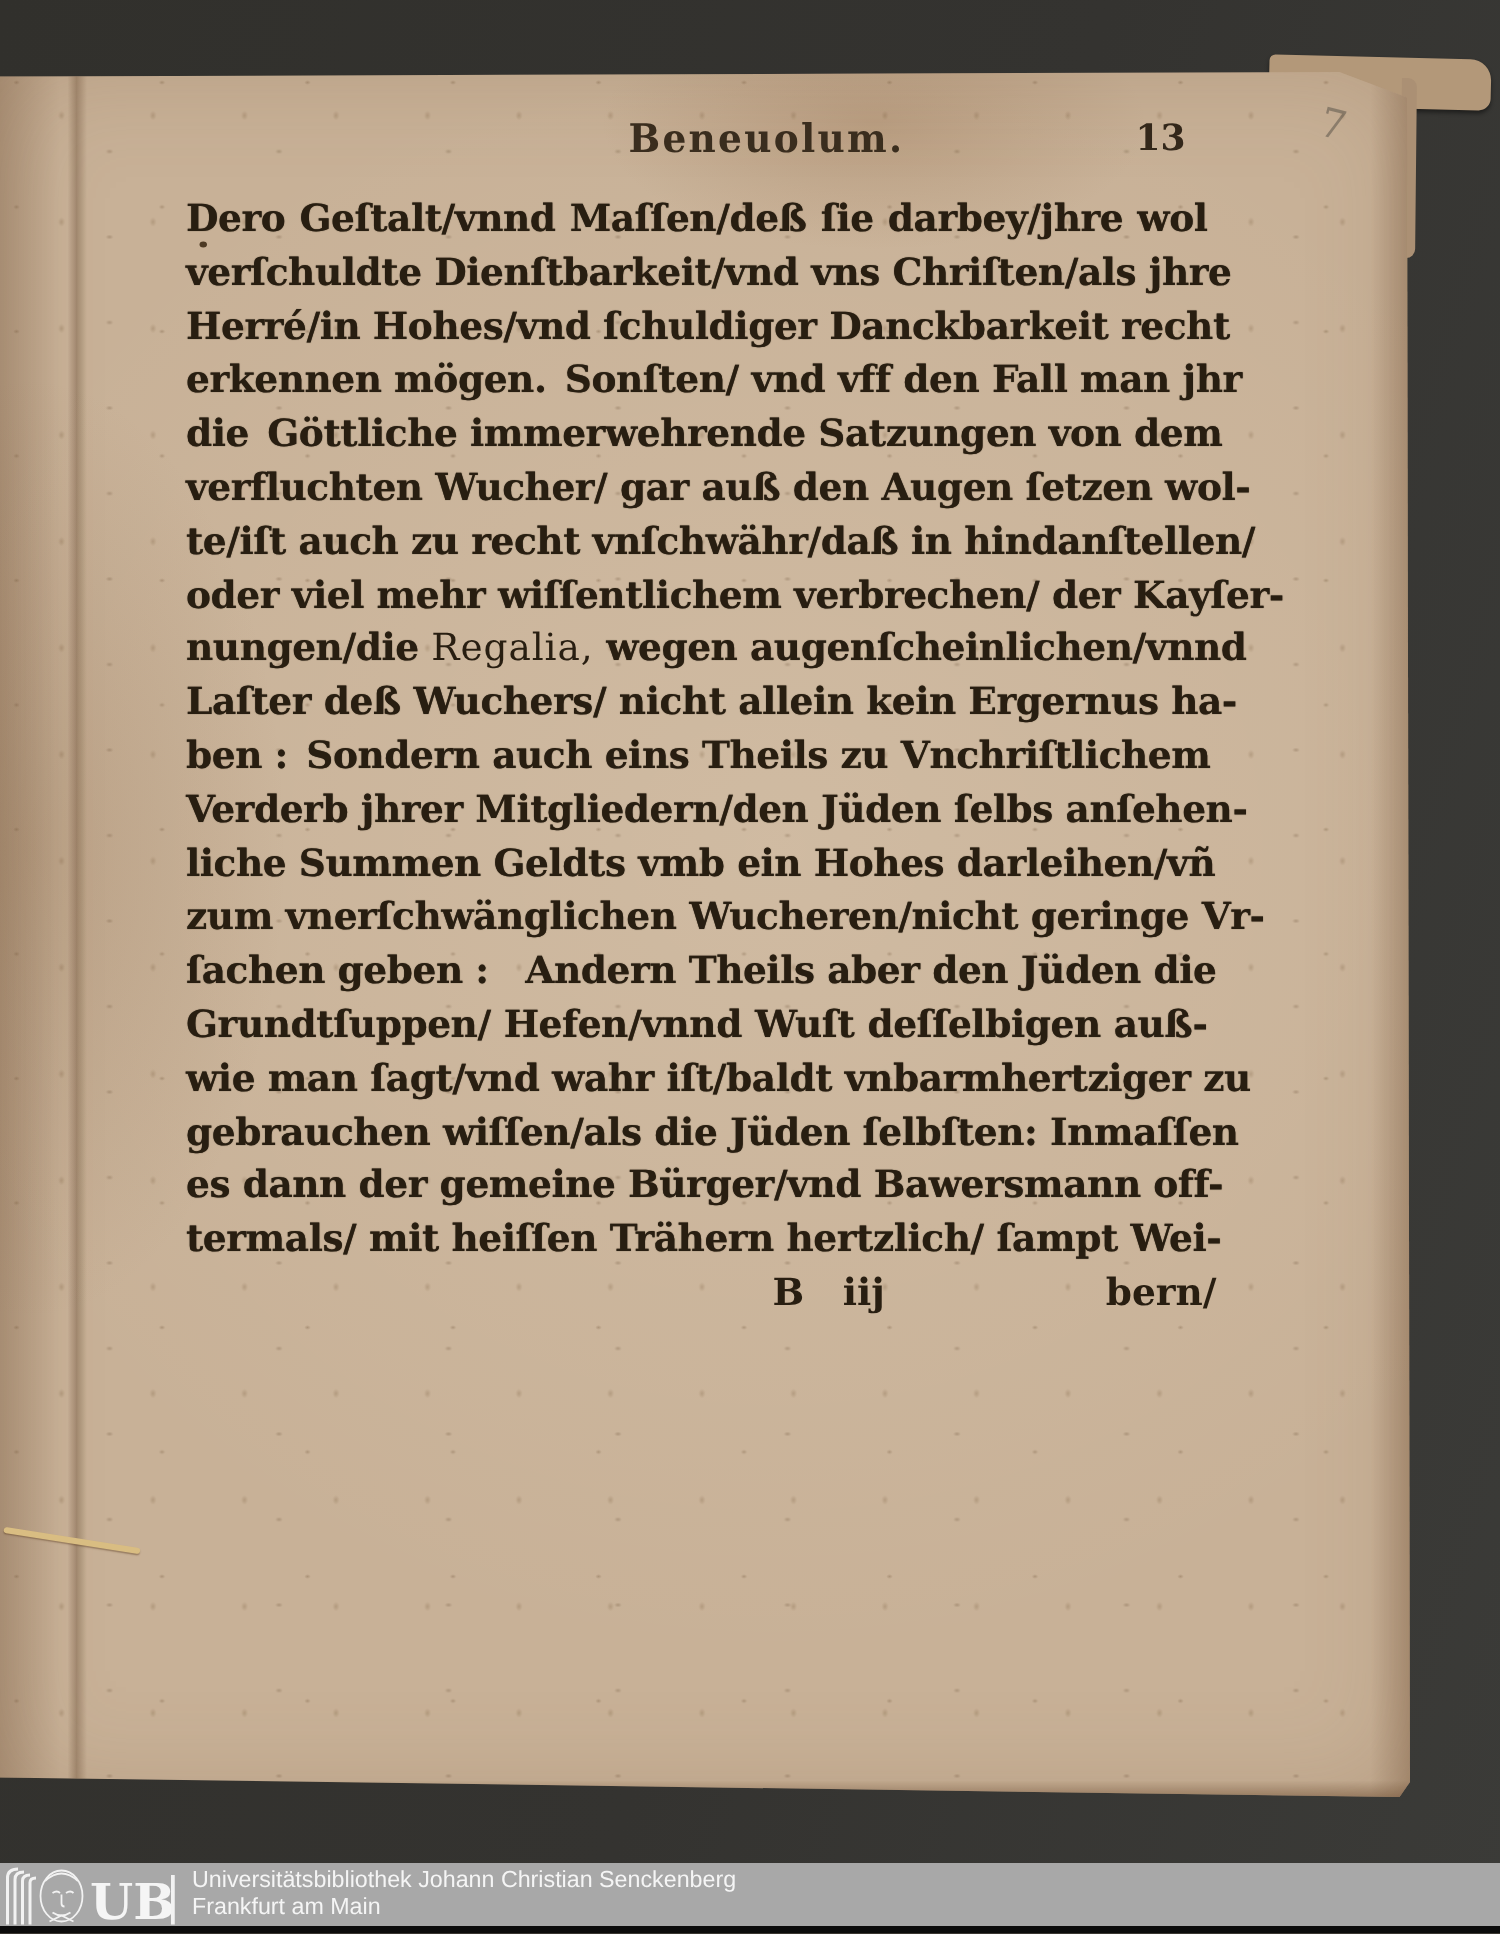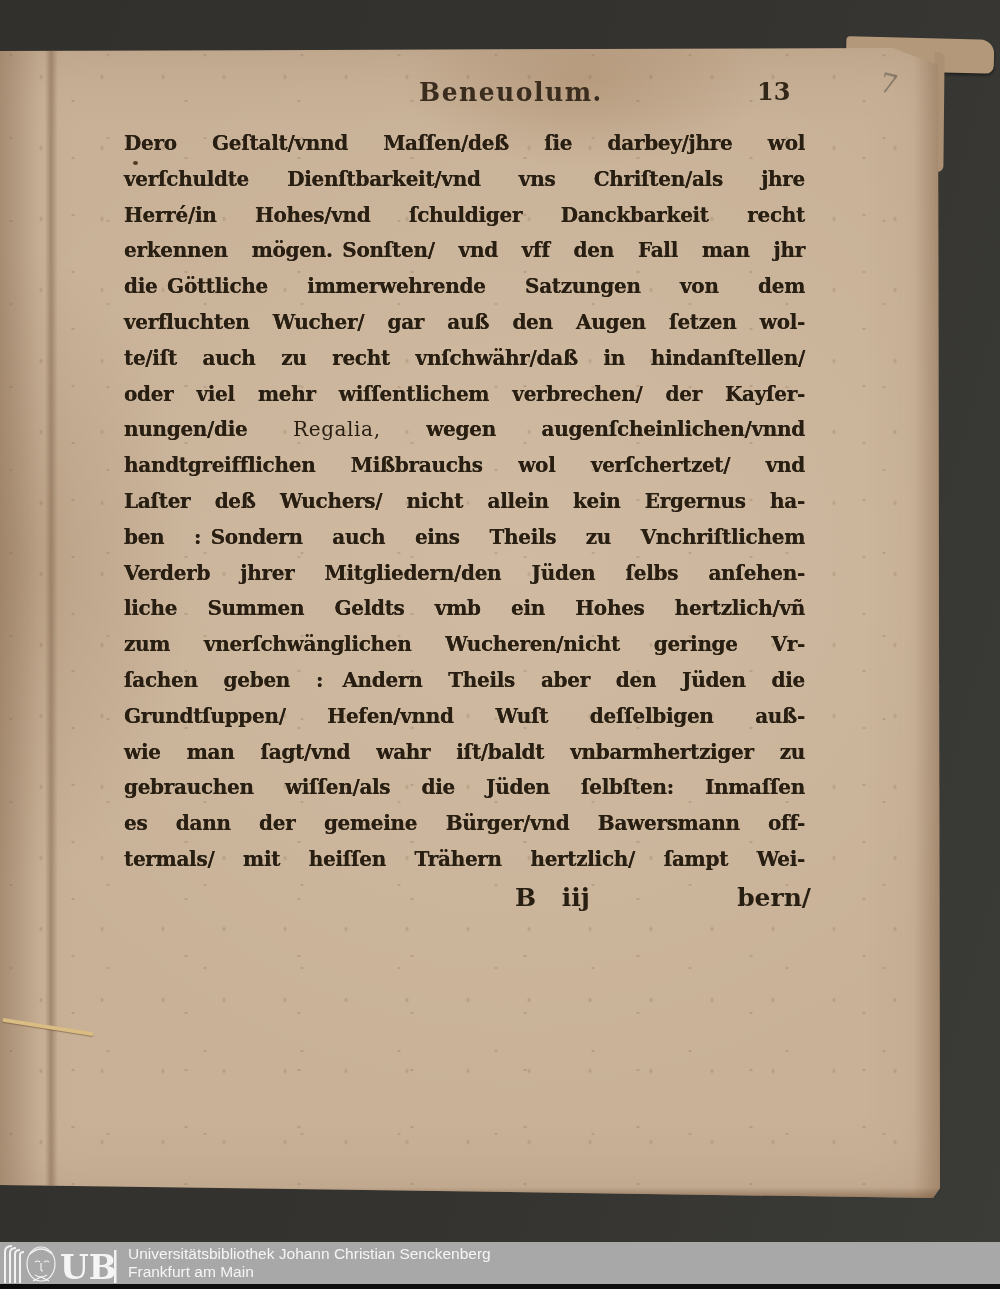--- a/index.html
+++ b/index.html
@@ -48,21 +48,21 @@
     position:absolute;left:880px;top:20px;font-size:27px;color:rgba(92,86,74,.55);
     transform:rotate(14deg);font-weight:400;
   }
   .speck{position:absolute;left:133px;top:113px;width:5px;height:4px;background:#4d3a24;border-radius:50%;}
   .thread{
     position:absolute;left:2px;top:977px;width:92px;height:3.5px;background:#d9bd82;
     border-radius:4px;transform:rotate(9deg);box-shadow:0 1px 1px rgba(90,60,30,.45);
   }
   .textblock{position:absolute;left:124px;top:83px;width:681px;color:#281e11;}
   .line{
-    height:35.8px;font-size:20px;font-weight:700;white-space:nowrap;
+    height:35.8px;font-size:25px;font-weight:700;white-space:nowrap;
     text-align:justify;text-align-last:justify;-moz-text-align-last:justify;
     letter-spacing:-0.3px;transform-origin:left center;
     text-shadow:0 0 .6px rgba(40,30,17,.85);
   }
   .antiqua{font-weight:400;letter-spacing:.6px;text-shadow:none;}
   .sigline{position:relative;height:35.8px;font-size:25px;font-weight:700;}
   .sig{position:absolute;left:391px;word-spacing:17px;}
   .catch{position:absolute;right:-6px;}
   
   .footer{
@@ -95,25 +95,24 @@
     <div class="textblock">
       <div class="line">Dero Geſtalt/vnnd Maſſen/deß ſie darbey/jhre wol</div>
       <div class="line">verſchuldte Dienſtbarkeit/vnd vns Chriſten/als jhre</div>
       <div class="line">Herré/in Hohes/vnd ſchuldiger Danckbarkeit recht</div>
       <div class="line">erkennen mögen. Sonſten/ vnd vff den Fall man jhr</div>
       <div class="line">die Göttliche immerwehrende Satzungen von dem</div>
       <div class="line">verfluchten Wucher/ gar auß den Augen ſetzen wol-</div>
       <div class="line">te/iſt auch zu recht vnſchwähr/daß in hindanſtellen/</div>
       <div class="line">oder viel mehr wiſſentlichem verbrechen/ der Kayſer-</div>
       <div class="line"><span>nungen/die </span><span class="antiqua">Regalia,</span><span> wegen augenſcheinlichen/vnnd</span></div>
-      <div class="line">handtgreifflichen Mißbrauchs wol verſchertzet/ vnd</div>
       <div class="line">Laſter deß Wuchers/ nicht allein kein Ergernus ha-</div>
       <div class="line">ben : Sondern auch eins Theils zu Vnchriſtlichem</div>
       <div class="line">Verderb jhrer Mitgliedern/den Jüden ſelbs anſehen-</div>
-      <div class="line">liche Summen Geldts vmb ein Hohes hertzlich/vñ</div>
+      <div class="line">liche Summen Geldts vmb ein Hohes darleihen/vñ</div>
       <div class="line">zum vnerſchwänglichen Wucheren/nicht geringe Vr-</div>
       <div class="line">ſachen geben :  Andern Theils aber den Jüden die</div>
       <div class="line">Grundtſuppen/ Hefen/vnnd Wuſt deſſelbigen auß-</div>
       <div class="line">wie man ſagt/vnd wahr iſt/baldt vnbarmhertziger zu</div>
       <div class="line">gebrauchen wiſſen/als die Jüden ſelbſten: Inmaſſen</div>
       <div class="line">es dann der gemeine Bürger/vnd Bawersmann off-</div>
       <div class="line">termals/ mit heiſſen Trähern hertzlich/ ſampt Wei-</div>
       <div class="sigline">
         <span class="sig">B iij</span>
         <span class="catch">bern/</span>

